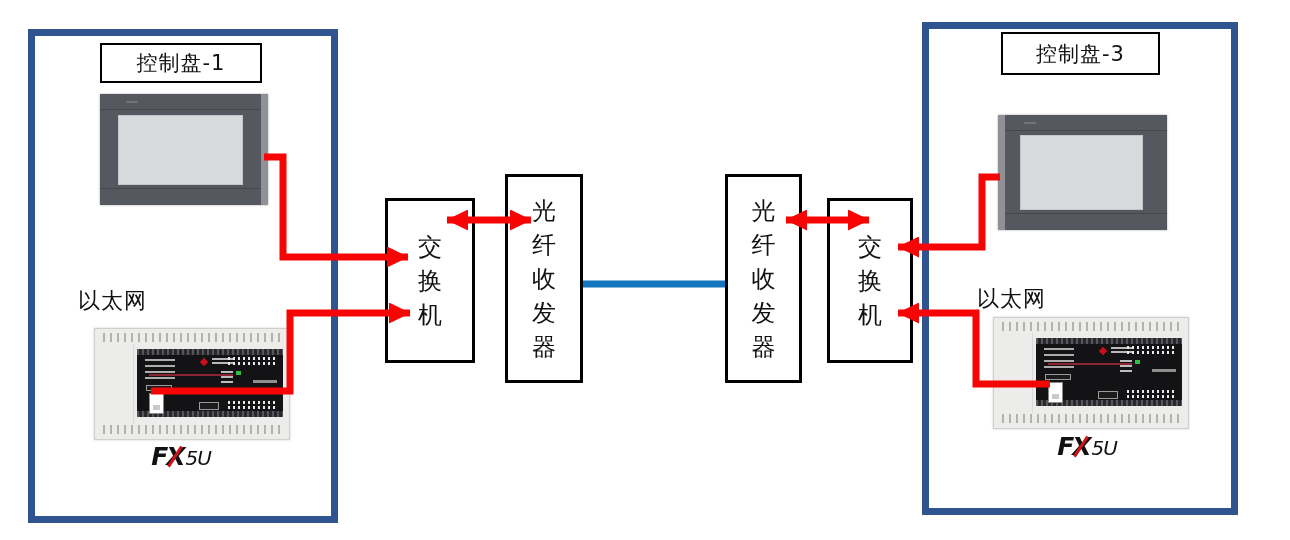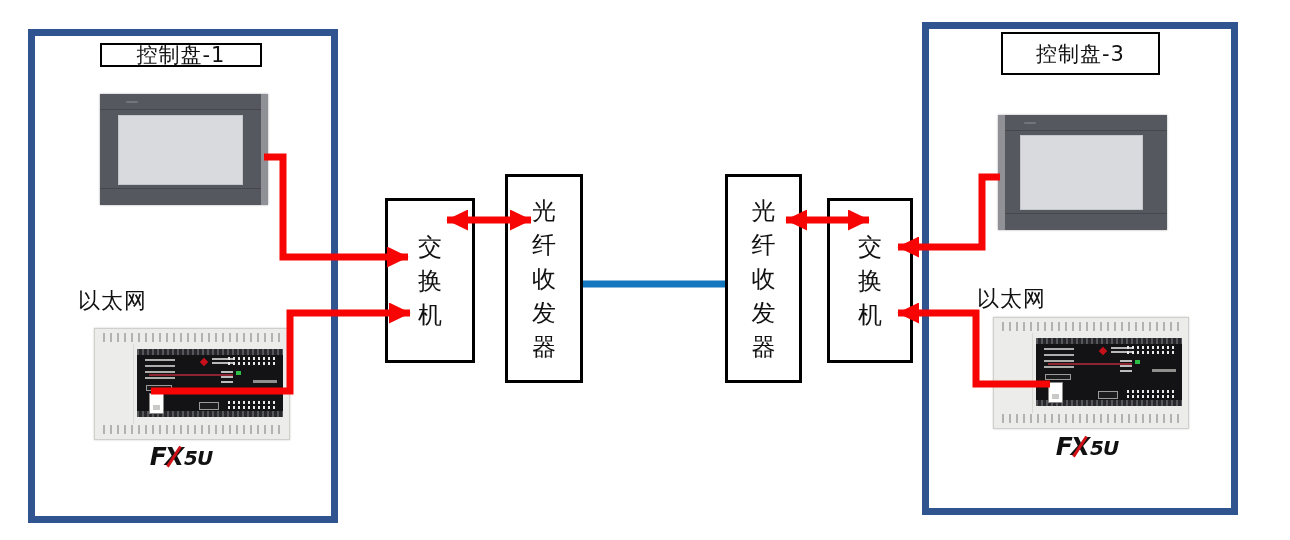--- a/index.html
+++ b/index.html
@@ -73,31 +73,31 @@
   .panel-black .center-label { left:62px; bottom:7px; width:20px; height:8px;
         background:#1c1c1e; border:1px solid #9a9a98; }
 
   
   .fx-logo { position:absolute; width:120px; text-align:center; white-space:nowrap; }
   .fx-f { font-size:25px; font-weight:bold; font-style:italic; color:#111; letter-spacing:-2px; }
   .fx-x { font-size:25px; font-weight:bold; font-style:italic; color:#111; position:relative;
           display:inline-block; letter-spacing:0; }
   .fx-x::after { content:""; position:absolute; left:-3px; top:46%; width:125%; height:3px;
           background:#d01117; transform:rotate(-57deg); }
-  .fx-rest { font-size:20px; font-style:italic; font-weight:700; color:#111; letter-spacing:-1px; }
+  .fx-rest { font-size:20px; font-style:italic; font-weight:400; color:#111; letter-spacing:-1px; }
 
   
   #conn-svg { position:absolute; left:0; top:0; z-index:10; pointer-events:none; }
 </style>
 </head>
 <body>
 
 <div class="panel" style="left:28px; top:29px; width:310px; height:494px;"></div>
 
-<div class="title-box" style="left:100px; top:43px; width:162px; height:24px;">
+<div class="title-box" style="left:100px; top:43px; width:162px; height:40px;">
   <span>控制盘-1</span>
 </div>
 
 <div class="hmi" style="left:100px; top:94px; width:168px; height:111px;">
   <div class="hairline-top"></div>
   <div class="hairline-bottom"></div>
   <div class="side-strip side-right"></div>
   <div class="logo-dash"></div>
   <div class="screen" style="left:18px; top:21px; width:125px; height:70px;"></div>
 </div>

